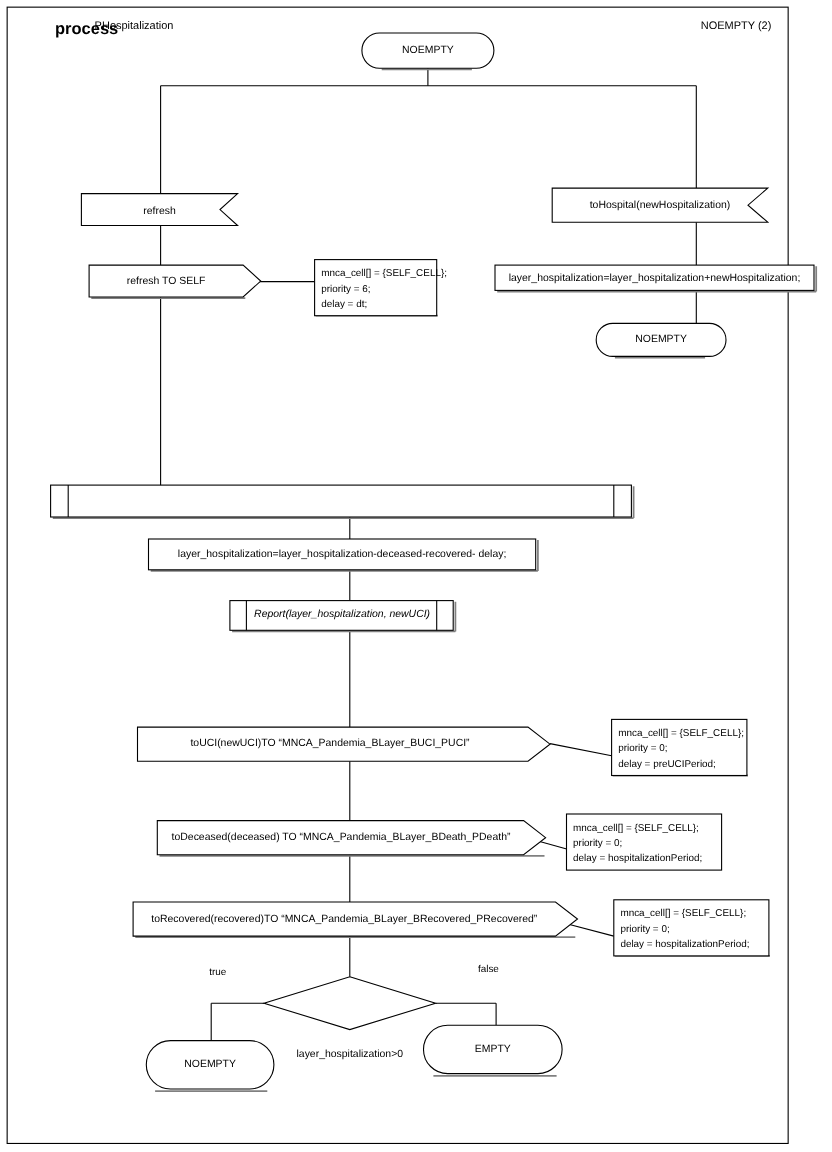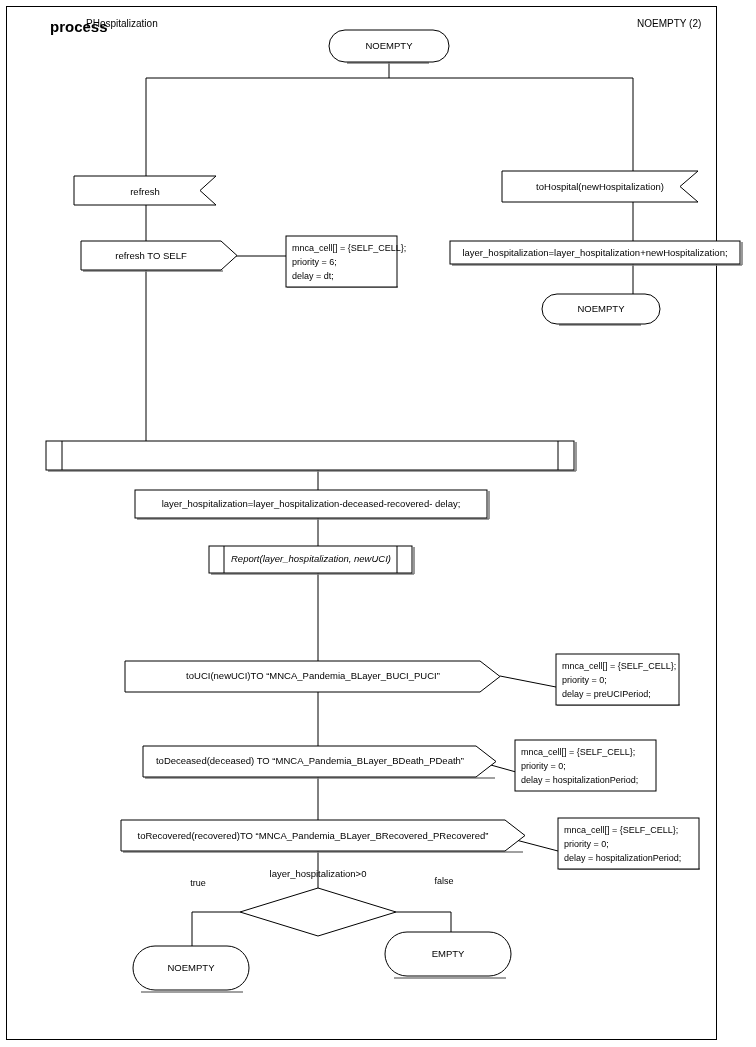--- a/index.html
+++ b/index.html
@@ -197,27 +197,27 @@
 
   <div class="node-text" style="left:595px; top:253px;">layer_hospitalization=layer_hospitalization+newHospitalization;</div>
 
   <div class="node-text" style="left:601px; top:309px;">NOEMPTY</div>
 
 
   <div class="node-text" style="left:311px; top:504px;">layer_hospitalization=layer_hospitalization-deceased-recovered- delay;</div>
 
   <div class="node-text" style="left:311px; top:559px;font-style:italic;">Report(layer_hospitalization, newUCI)</div>
 
-  <div class="node-text" style="left:313px; top:676px;">toUCI(newUCI)TO “MNCA_Pandemia_BLayer_BUCI_PUCI”</div>
+  <div class="node-text" style="left:300px; top:676px;">toUCI(newUCI)TO “MNCA_Pandemia_BLayer_BUCI_PUCI”</div>
 
   <div class="node-text" style="left:310px; top:761px;">toDeceased(deceased) TO “MNCA_Pandemia_BLayer_BDeath_PDeath”</div>
 
   <div class="node-text" style="left:313px; top:836px;">toRecovered(recovered)TO “MNCA_Pandemia_BLayer_BRecovered_PRecovered”</div>
 
-  <div class="node-text" style="left:318px; top:874px;">layer_hospitalization&gt;0</div>
+  <div class="node-text" style="left:318px; top:959px;">layer_hospitalization&gt;0</div>
 
   <div class="node-text" style="left:191px; top:968px;">NOEMPTY</div>
 
   <div class="node-text" style="left:448px; top:954px;">EMPTY</div>
 
   <div class="branch-lbl" style="left:198px; top:878px;text-align:center;">true</div>
   <div class="branch-lbl" style="left:444px; top:876px;">false</div>
 
   <div class="note-text" style="left:292px; top:241px;">
     <div>mnca_cell[] = {SELF_CELL};</div>

